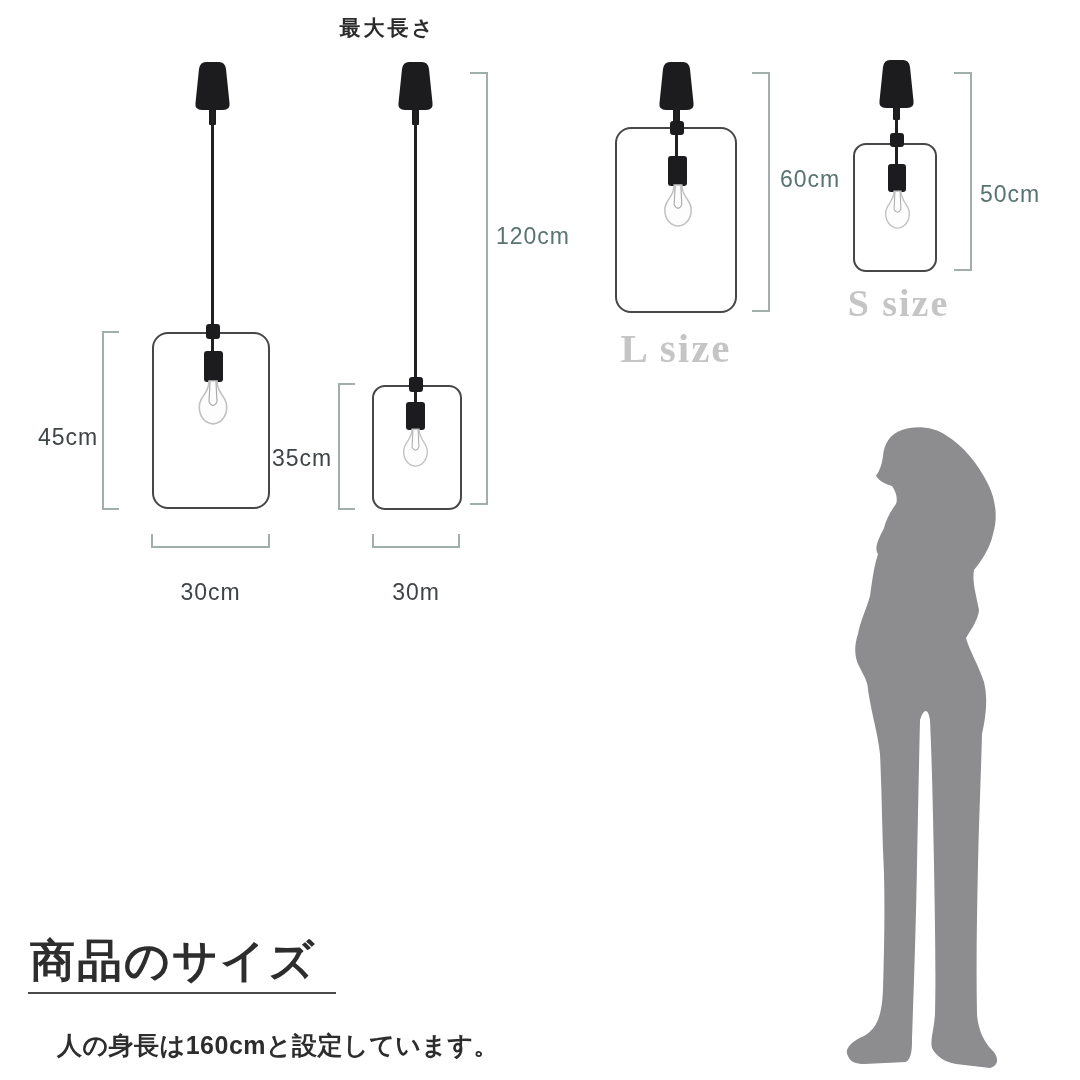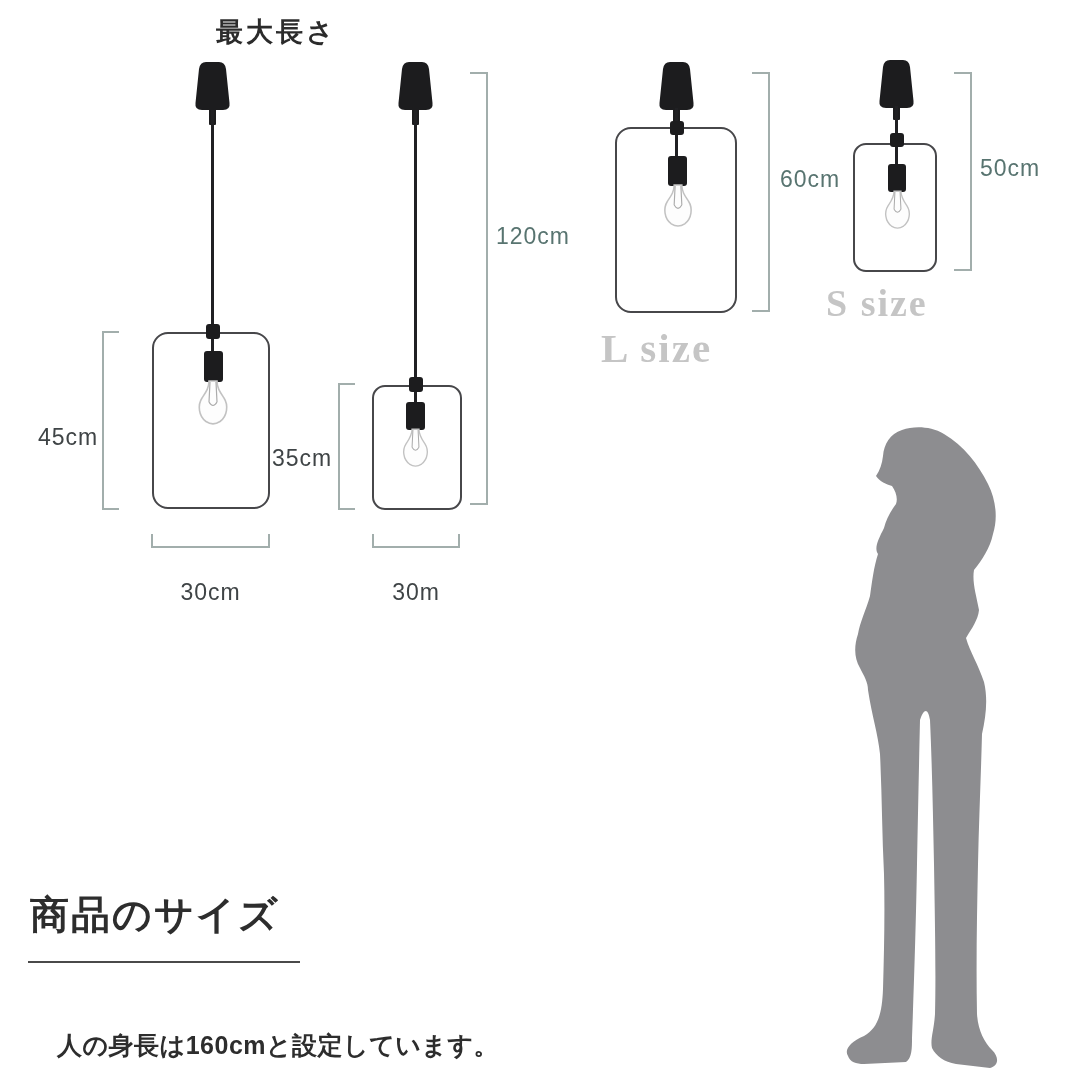--- a/index.html
+++ b/index.html
@@ -3,22 +3,22 @@
 <meta charset="utf-8">
 <style>
   html,body { margin:0; padding:0; background:#fff; }
   .canvas {
     position:relative; width:1080px; height:1080px; background:#ffffff;
     font-family:"Liberation Sans", sans-serif; overflow:hidden;
   }
   .group { position:absolute; inset:0; }
 
   .title {
-    position:absolute; width:220px; text-align:left;
-    font-size:27px; font-weight:bold; color:#2b2b2b; letter-spacing:3px;
+    position:absolute; width:220px; text-align:right;
+    font-size:21px; font-weight:bold; color:#2b2b2b; letter-spacing:3px;
   }
 
   .cap { position:absolute; color:var(--lamp-black,#1c1c1e); }
   .cap svg { display:block; width:100%; height:100%; }
   .stub { position:absolute; background:var(--lamp-black,#1c1c1e); border-radius:1px; }
   .cord { position:absolute; width:3px; background:#202023; }
   .knob { position:absolute; background:var(--lamp-black,#1c1c1e); border-radius:3px; }
   .frame { position:absolute; border:2.5px solid var(--frame-wire,#47474a); box-sizing:border-box; }
   .socket { position:absolute; background:var(--lamp-black,#1c1c1e); border-radius:3px; }
   .bulb { position:absolute; }
@@ -28,31 +28,31 @@
   .bracket.v-right { border-width:2px 2px 2px 0; }  
   .bracket.v-left  { border-width:2px 0 2px 2px; }  
   .bracket.h-bottom{ border-width:0 2px 2px 2px; }  
 
   .dim { position:absolute; font-size:23px; color:var(--dimension-text-dark,#3f4446); letter-spacing:1px;margin-top:25px; }
   .dim.teal { color:var(--dimension-text-teal,#587470); }
   .dim.right { text-align:right; }
   .dim.center { text-align:center; }
 
   .size-label {
-    position:absolute; 
+    position:absolute; text-align:center;
     font-family:"Liberation Serif", serif; font-weight:bold;
     color:var(--size-label-gray,#c5c5c5); letter-spacing:2px;
   }
 
   .silhouette { position:absolute; color:var(--silhouette-gray,#8d8d90); }
   .silhouette svg { display:block; width:100%; height:100%; }
 
   .footer-heading {
-    position:absolute; font-size:39px; font-weight:bold; color:var(--text-dark,#2d2d2d);
-    letter-spacing:2px; border-bottom:2.5px solid #4a4a4a; padding:0 20px 19px 2px;
+    position:absolute; font-size:45px; font-weight:bold; color:var(--text-dark,#2d2d2d);
+    letter-spacing:2px; border-bottom:2.5px solid #4a4a4a; padding:0 20px 1px 2px;margin-top:43px;
   }
   .note { position:absolute; font-size:25px; font-weight:bold; color:var(--text-dark,#2d2d2d); letter-spacing:0.5px; }
 </style>
 </head>
 <body>
 
 <div class="canvas">
 
   <div class="title" style="left:216px; top:14px;">最大長さ</div>
 
@@ -139,21 +139,21 @@
   <div class="bracket h-bottom" style="left:372px; top:534px; width:88px; height:14px;"></div>
   <div class="bracket v-right" style="left:752px; top:72px; width:18px; height:240px;"></div>
   <div class="bracket v-right" style="left:954px; top:72px; width:18px; height:199px;"></div>
 
   <div class="dim teal" style="left:496px; top:198px;text-align:center;">120cm</div>
   <div class="dim right" style="left:38px; top:399px; width:58px;">45cm</div>
   <div class="dim right" style="left:272px; top:420px; width:58px;">35cm</div>
   <div class="dim center" style="left:151px; top:554px; width:119px;">30cm</div>
   <div class="dim center" style="left:372px; top:554px; width:88px;">30m</div>
   <div class="dim teal" style="left:780px; top:141px;">60cm</div>
-  <div class="dim teal" style="left:980px; top:130px;">50cm</div>
+  <div class="dim teal" style="left:980px; top:156px;">50cm</div>
 
   <div class="size-label" style="left:601px; top:324px; width:150px; font-size:41px;">L size</div>
   <div class="size-label" style="left:826px; top:281px; width:145px; font-size:38px;">S size</div>
 
   <div class="silhouette" style="left:840px; top:424px; width:172px; height:655px;">
     <svg viewBox="0 0 172 655" preserveAspectRatio="none">
       <path fill="currentColor" d="M62,6
         C50,10 44,20 43,32 C42,40 40,46 36,52 C40,58 46,60 52,62
         C56,68 58,74 56,80 C50,88 46,96 44,104
         C38,116 34,124 38,130 C34,142 32,158 30,172

